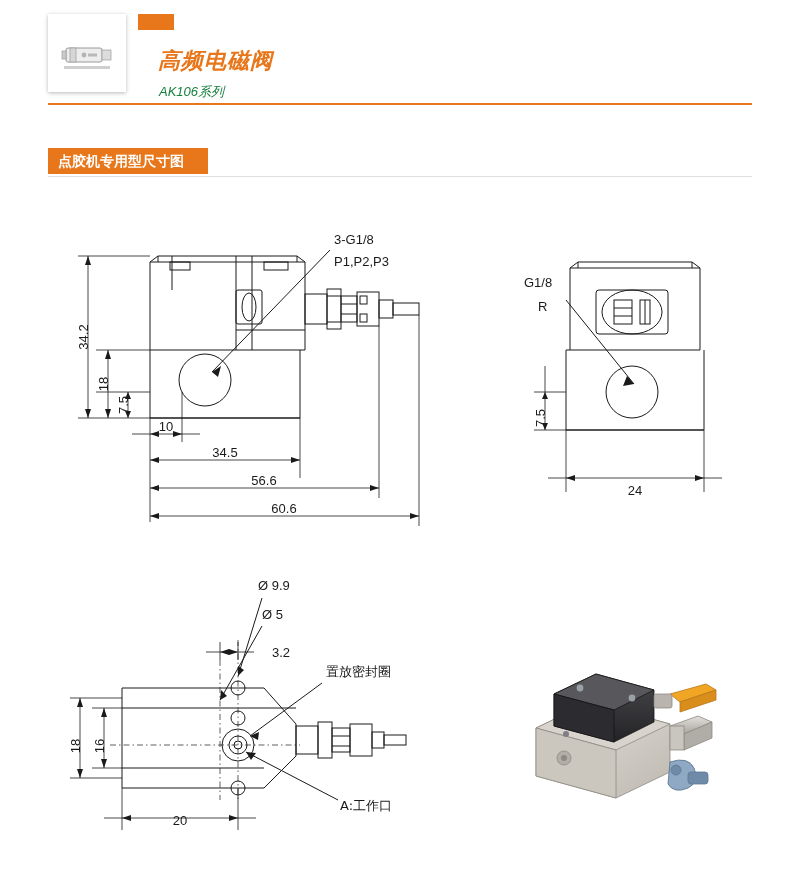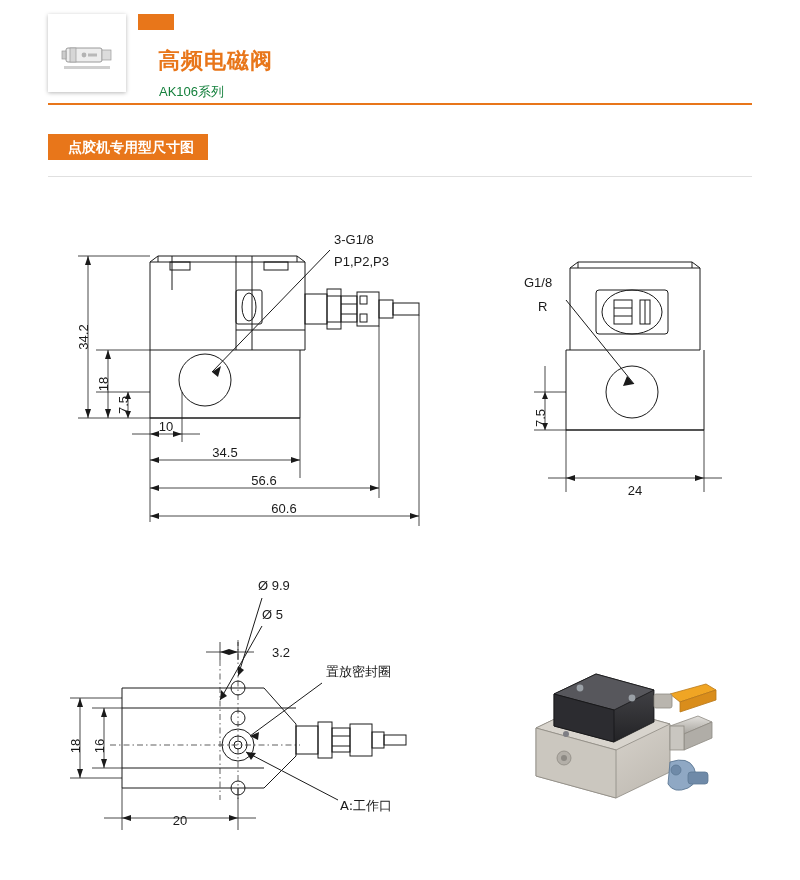--- a/index.html
+++ b/index.html
@@ -2,34 +2,34 @@
 <html><head>
 <meta charset="utf-8">
 <style>
   html,body{margin:0;padding:0;}
   body{
     width:800px;height:880px;background:#ffffff;
     font-family:"Liberation Sans","DejaVu Sans",sans-serif;
     color:#333;position:relative;overflow:hidden;
   }
   
-  .header{position:absolute;left:0;top:0;width:800px;height:110px;}
+  .header{position:absolute;left:0;top:0;width:800px;height:110px;font-style:italic;}
   .hdr-rule{position:absolute;left:48px;top:103px;width:704px;height:2px;background:#e8761a;}
   .logo-box{position:absolute;left:48px;top:14px;width:78px;height:78px;background:#ffffff;
             box-shadow:0 1px 4px rgba(0,0,0,.28);}
   .logo-accent{position:absolute;left:90px;top:0px;width:36px;height:16px;background:#e8761a;}
   .logo-art{position:absolute;left:0;top:0;width:78px;height:78px;}
   .title-main{position:absolute;left:158px;top:50px;font-size:22px;font-weight:bold;color:#e8761a;
               letter-spacing:1px;line-height:22px;}
   .title-sub{position:absolute;left:159px;top:85px;font-size:13px;color:#15803d;line-height:13px;}
 
   
-  .section-bar{position:absolute;left:48px;top:134px;height:26px;min-width:160px;
+  .section-bar{position:absolute;left:48px;top:148px;height:26px;min-width:160px;
                background:#e8761a;color:#ffffff;font-size:14px;font-weight:bold;
-               line-height:26px;padding:0 14px 0 10px;box-sizing:border-box;text-align:right;}
+               line-height:26px;padding:0 14px 0 10px;box-sizing:border-box;}
   .section-tail{position:absolute;left:48px;top:176px;width:704px;height:1px;background:#e0e0e0;}
 
   
   .canvas{position:absolute;left:0;top:0;width:800px;height:880px;pointer-events:none;}
   .photo-wrap{position:absolute;left:520px;top:650px;width:220px;height:150px;}
   svg{display:block;}
   .lbl{font-family:"Liberation Sans","DejaVu Sans",sans-serif;font-size:13px;fill:#1a1a1a;}
   .lbl-cn{font-family:"DejaVu Sans","Liberation Sans",sans-serif;font-size:13px;fill:#1a1a1a;}
 </style>
 </head>

